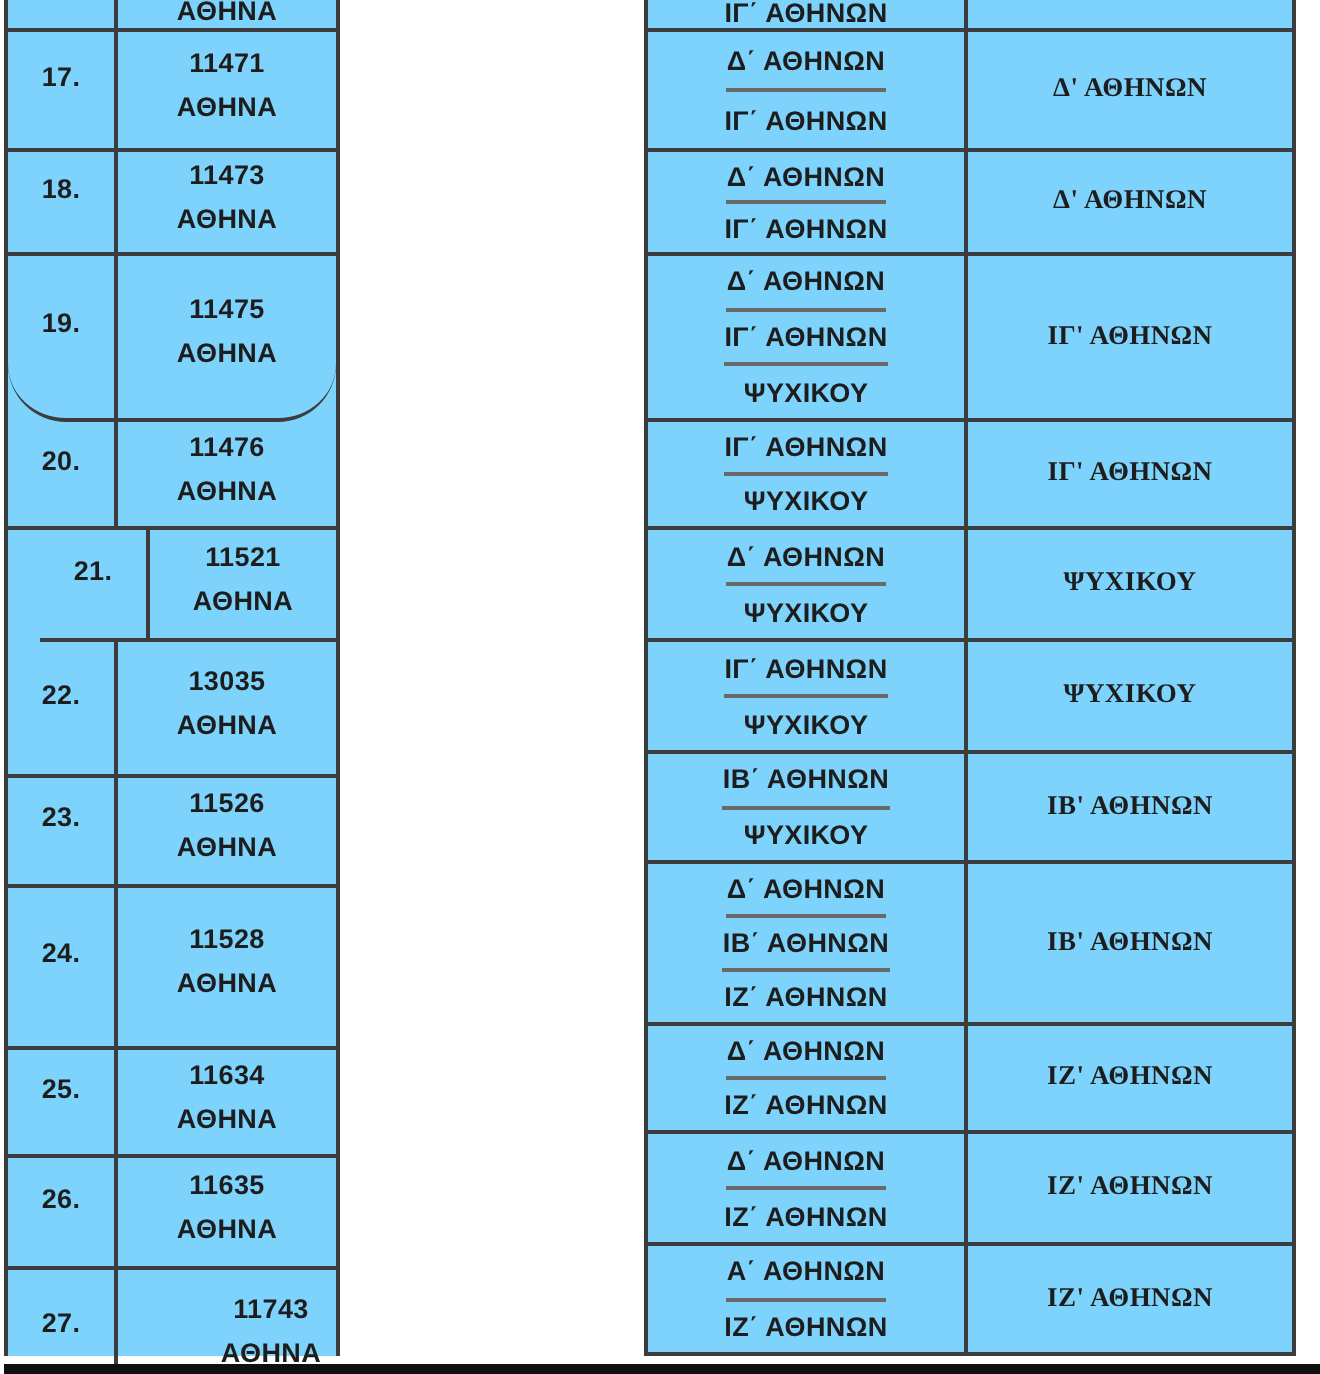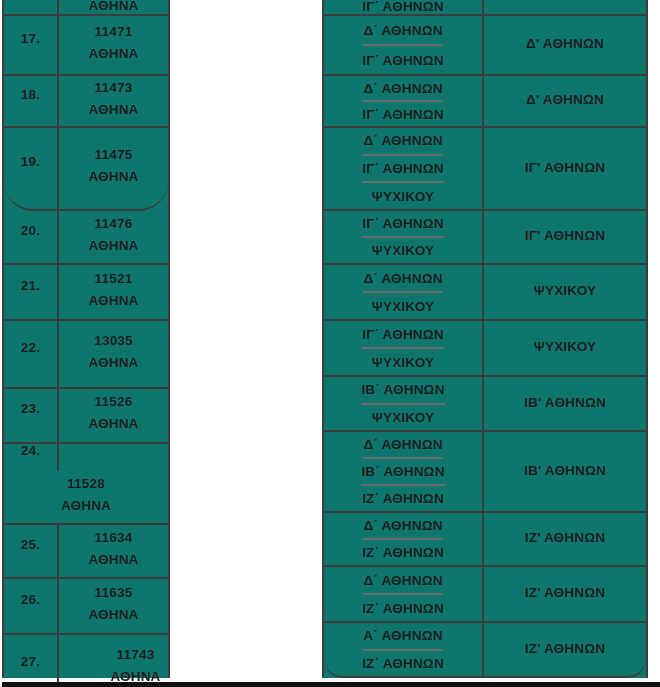--- a/index.html
+++ b/index.html
@@ -6,21 +6,21 @@
     --bd:#3c3c3c;       
     --bdl:#6a6a6a;      
     --txt:#1d1d1d;
   }
   html,body{margin:0;padding:0;background:#fff;}
   body{font-family:"Liberation Sans", sans-serif;}
   .canvas{position:relative;width:660px;height:687px;background:#ffffff;overflow:hidden;}
 
   .tbl{position:absolute;top:0;height:678px;box-sizing:border-box;
        border-left:2px solid var(--bd);border-right:2px solid var(--bd);
-       display:flex;flex-direction:column;background:#0f766e;}
+       display:flex;flex-direction:column;background:#7dd3fc;}
   .tbl-left{left:2px;width:168px;}
   .tbl-right{left:322px;width:326px;}
 
   .row{box-sizing:border-box;border-bottom:2px solid var(--bd);
        display:flex;flex-direction:row;overflow:hidden;flex:0 0 auto;}
 
   .txt{font-size:13.5px;font-weight:700;color:var(--txt);
        letter-spacing:.2px;line-height:13px;white-space:nowrap;}
 
   
@@ -29,21 +29,21 @@
   .reg-cell{box-sizing:border-box;flex:1;display:flex;flex-direction:column;
             align-items:center;justify-content:center;gap:9px;padding-bottom:6px;}
 
   
   .subcol{box-sizing:border-box;width:160px;border-right:2px solid var(--bd);
           display:flex;flex-direction:column;align-items:center;}
   .subrow{box-sizing:border-box;flex:1 1 0;display:flex;align-items:center;
           justify-content:center;border-bottom:2px solid var(--bdl);}
   .subrow:last-child{border-bottom:none;}
   .merge-cell{box-sizing:border-box;flex:1;display:flex;align-items:center;
-              justify-content:center;padding-bottom:3px;}
+              justify-content:center;padding-bottom:3px;font-family:Liberation Serif, serif;}
 
   
   .row.partial .reg-cell{justify-content:flex-end;padding-bottom:2px;}
   .row.partial .subrow{align-items:flex-end;padding-bottom:2px;}
   .row.partial .merge-cell{align-items:flex-end;padding-bottom:2px;}
 
   .page-break-bar{position:absolute;left:2px;right:0;top:682px;height:5px;background:#101010;}
 </style>
 </head>
 <body>
@@ -85,21 +85,21 @@
       </div>
       <div class="row" style="height: 54px;">
         <div class="num-cell">
           <span class="txt">20.</span>
         </div>
         <div class="reg-cell">
           <span class="txt">11476</span>
           <span class="txt">ΑΘΗΝΑ</span>
         </div>
       </div>
-      <div class="row" style="height: 56px;">
+      <div class="row" style="height: 56px; margin-left: 16px;">
         <div class="num-cell">
           <span class="txt">21.</span>
         </div>
         <div class="reg-cell">
           <span class="txt">11521</span>
           <span class="txt">ΑΘΗΝΑ</span>
         </div>
       </div>
       <div class="row" style="height: 68px; justify-content: flex-end;">
         <div class="num-cell">
@@ -112,21 +112,21 @@
       </div>
       <div class="row" style="height: 55px;">
         <div class="num-cell">
           <span class="txt">23.</span>
         </div>
         <div class="reg-cell">
           <span class="txt">11526</span>
           <span class="txt">ΑΘΗΝΑ</span>
         </div>
       </div>
-      <div class="row" style="height: 81px; flex-direction: column;">
+      <div class="row" style="height: 81px;">
         <div class="num-cell">
           <span class="txt">24.</span>
         </div>
         <div class="reg-cell">
           <span class="txt">11528</span>
           <span class="txt">ΑΘΗΝΑ</span>
         </div>
       </div>
       <div class="row" style="height: 54px;">
         <div class="num-cell">
@@ -294,21 +294,21 @@
             <span class="txt">Δ΄ ΑΘΗΝΩΝ</span>
           </div>
           <div class="subrow">
             <span class="txt">ΙΖ΄ ΑΘΗΝΩΝ</span>
           </div>
         </div>
         <div class="merge-cell">
           <span class="txt">ΙΖ' ΑΘΗΝΩΝ</span>
         </div>
       </div>
-      <div class="row" style="height: 55px; border-radius: 19px;">
+      <div class="row" style="height: 55px;">
         <div class="subcol">
           <div class="subrow">
             <span class="txt">Α΄ ΑΘΗΝΩΝ</span>
           </div>
           <div class="subrow">
             <span class="txt">ΙΖ΄ ΑΘΗΝΩΝ</span>
           </div>
         </div>
         <div class="merge-cell">
           <span class="txt">ΙΖ' ΑΘΗΝΩΝ</span>

